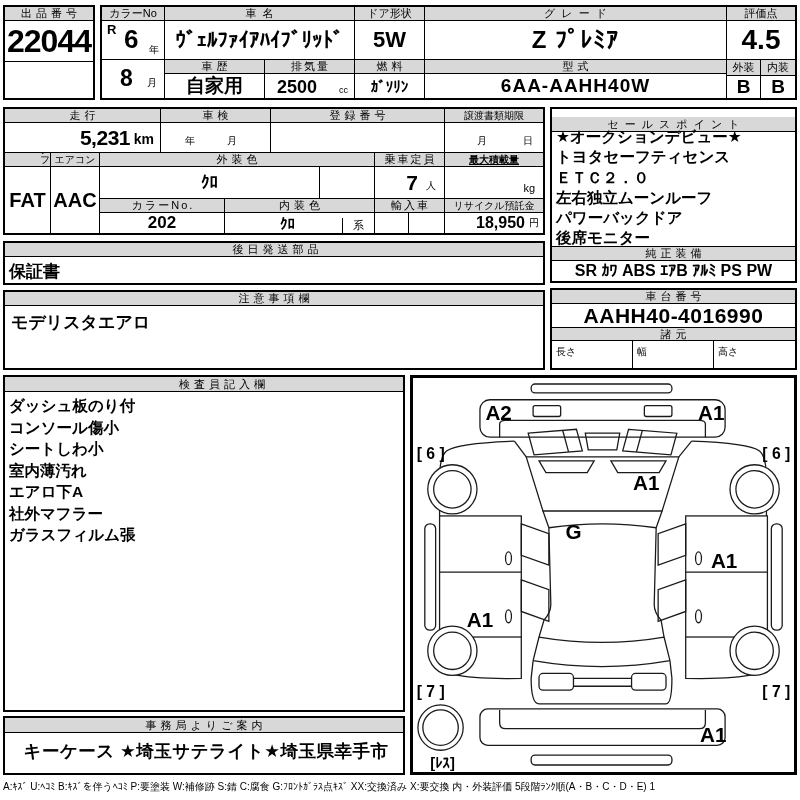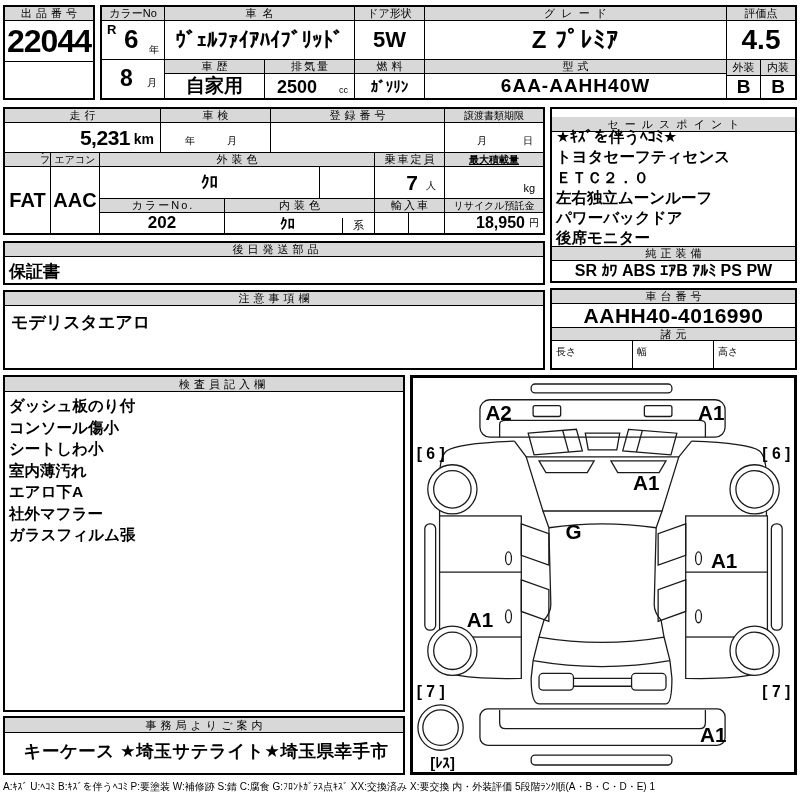--- a/index.html
+++ b/index.html
@@ -131,21 +131,21 @@
     </div>
     <div class="cell" style="left:440px;top:104px;width:98px;height:20px;">
       <span class="vl" style="position:absolute;right:18px;top:1px;font-size:16px;">18,950</span>
       <span style="position:absolute;right:4px;bottom:3px;font-size:10px;">円</span>
     </div>
   </div>
 
   <div class="box" style="left:550px;top:107px;width:247px;height:176px;">
     <div class="cell hd bb ls6" style="left:0;top:8px;width:243px;height:15px;">セールスポイント</div>
     <div class="cell lines" style="left:0;top:15px;width:243px;height:122px;font-size:15.5px;line-height:20.3px;">
-      <div>★ｷｽﾞを伴うﾍｺﾐ★</div>
+      <div>★オークションデビュー★</div>
       <div>トヨタセーフティセンス</div>
       <div>ＥＴＣ２．０</div>
       <div>左右独立ムーンルーフ</div>
       <div>パワーバックドア</div>
       <div>後席モニター</div>
     </div>
     <div class="cell hd bb bt ls4" style="left:0;top:137px;width:243px;height:15px;">純正装備</div>
     <div class="cell v" style="left:0;top:152px;width:243px;height:20px;font-size:16px;">SR ｶﾜ ABS ｴｱB ｱﾙﾐ PS PW</div>
   </div>
 

